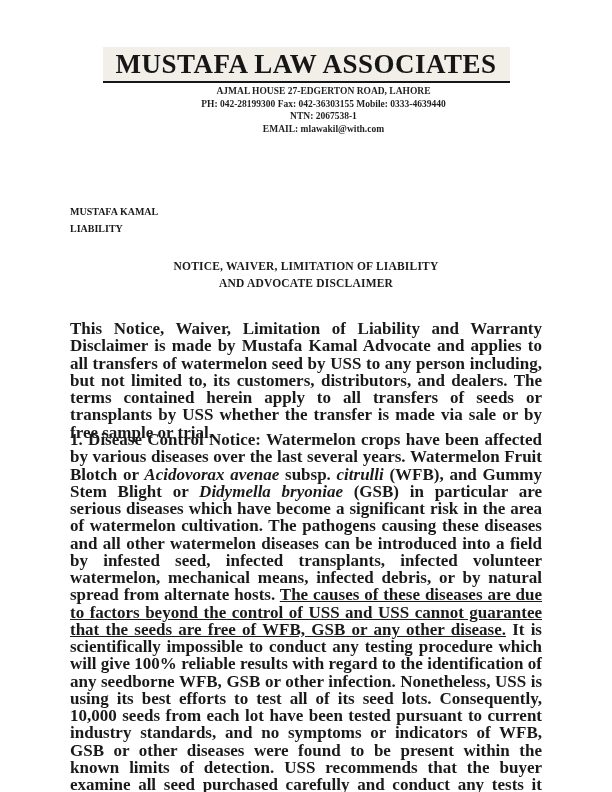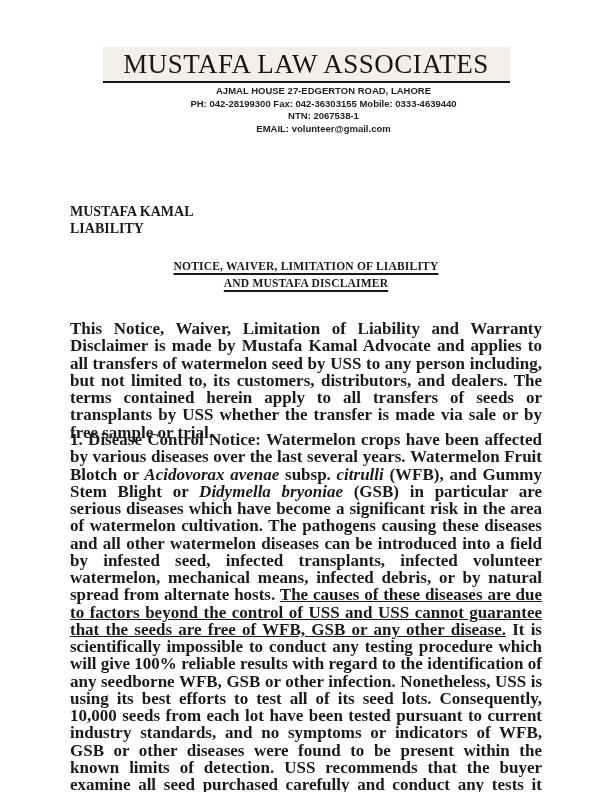--- a/index.html
+++ b/index.html
@@ -18,59 +18,58 @@
   .letterhead { position: absolute; top: 47px; left: 0; width: 100%; text-align: center; }
   .firm-band {
     width: 407px;
     margin: 0 auto;
     border-bottom: 2.5px solid #161616;
   }
   .firm-name {
     margin: 0;
     font-size: 27px;
     line-height: 34px;
-    font-weight: normal;
+    font-weight: bold;
     letter-spacing: 0.5px;
     white-space: nowrap;
     color: #161616;
   }
   .contacts {
     margin-top: 2px;
-    font-family: Liberation Sans, sans-serif;
+    font-family: Liberation Serif, serif;
     font-weight: bold;
     font-size: 9.5px;
     line-height: 12.7px;
     color: #1f1f1f;
     padding-left: 35px;
   }
 
   
   .author-block {
     position: absolute;
     top: 203px;
     left: 70px;
-    font-size: 14px;
+    font-size: 10px;
     line-height: 17px;
   }
 
   
   .doc-title {
     position: absolute;
     top: 258px;
     left: 0;
     width: 100%;
     margin: 0;
     text-align: center;
     font-size: 11.5px;
     line-height: 17px;
     font-weight: bold;
     letter-spacing: 0.2px;
   }
   .doc-title .u {
-    text-decoration: underline;
     text-decoration-thickness: 1.5px;
     text-underline-offset: 2.5px;
   }
 
   
   .body-para {
     position: absolute;
     left: 70px;
     width: 472px;
     margin: 0;
@@ -88,31 +87,31 @@
 <div class="page">
 
   <header class="letterhead">
     <div class="firm-band" style="background-color: rgb(241, 239, 231);">
       <h1 class="firm-name">MUSTAFA LAW ASSOCIATES</h1>
     </div>
     <div class="contacts">
       <div>AJMAL HOUSE 27-EDGERTON ROAD, LAHORE</div>
       <div>PH: 042-28199300 Fax: 042-36303155 Mobile: 0333-4639440</div>
       <div>NTN: 2067538-1</div>
-      <div>EMAIL: volunteer@gmail.com</div>
+      <div>EMAIL: mlawakil@with.com</div>
     </div>
   </header>
 
   <div class="author-block">
     <div>MUSTAFA KAMAL</div>
     <div>LIABILITY</div>
   </div>
 
   <h2 class="doc-title">
     <span class="u">NOTICE, WAIVER, LIMITATION OF LIABILITY</span><br>
-    <span class="u">AND MUSTAFA DISCLAIMER</span>
+    <span class="u">AND ADVOCATE DISCLAIMER</span>
   </h2>
 
   <p class="body-para para-intro"><span>This Notice, Waiver, Limitation of Liability and Warranty Disclaimer is made by Mustafa Kamal Advocate and applies to all transfers of watermelon seed by USS to any person including, but not limited to, its customers, distributors, and dealers. The terms contained herein apply to all transfers of seeds or transplants by USS whether the transfer is made via sale or by free sample or trial.</span></p>
 
   <p class="body-para para-disease"><span>1. Disease Control Notice: Watermelon crops have been affected by various diseases over the last several years. Watermelon Fruit Blotch or </span><span style="font-style: italic;">Acidovorax avenae</span><span> subsp. </span><span style="font-style: italic;">citrulli</span><span> (WFB), and Gummy Stem Blight or </span><span style="font-style: italic;">Didymella bryoniae</span><span> (GSB) in particular are serious diseases which have become a significant risk in the area of watermelon cultivation. The pathogens causing these diseases and all other watermelon diseases can be introduced into a field by infested seed, infected transplants, infected volunteer watermelon, mechanical means, infected debris, or by natural spread from alternate hosts. </span><span style="text-decoration: underline;">The causes of these diseases are due to factors beyond the control of USS and USS cannot guarantee that the seeds are free of WFB, GSB or any other disease.</span><span> It is scientifically impossible to conduct any testing procedure which will give 100% reliable results with regard to the identification of any seedborne WFB, GSB or other infection. Nonetheless, USS is using its best efforts to test all of its seed lots. Consequently, 10,000 seeds from each lot have been tested pursuant to current industry standards, and no symptoms or indicators of WFB, GSB or other diseases were found to be present within the known limits of detection. USS recommends that the buyer examine all seed purchased carefully and conduct any tests it deems necessary to reduce the possibility that any seeds are infected with WFB, GSB or any other seedborne disease. The buyer agrees that any seed or plants purchased from USS will be produced or grown in accordance with the “Guidelines for Control of</span></p>
 
 </div>
 
 </body></html>

